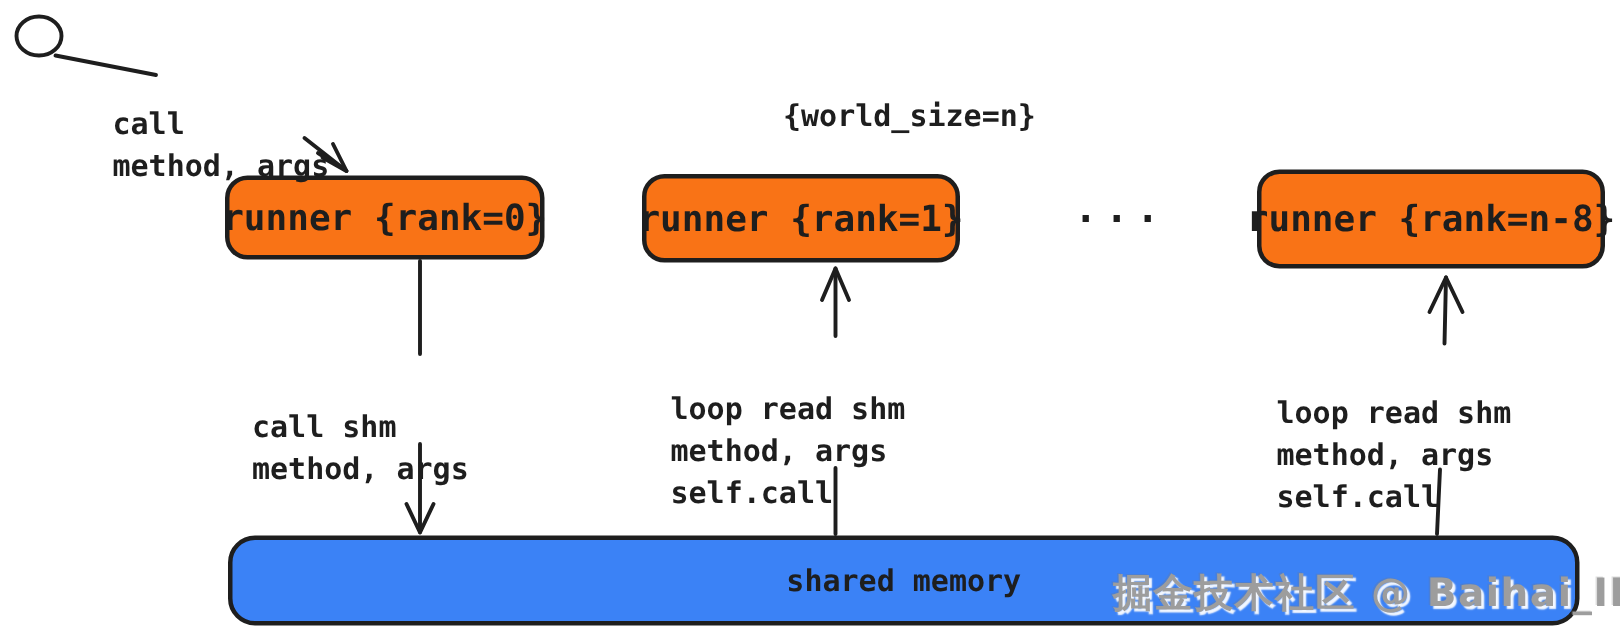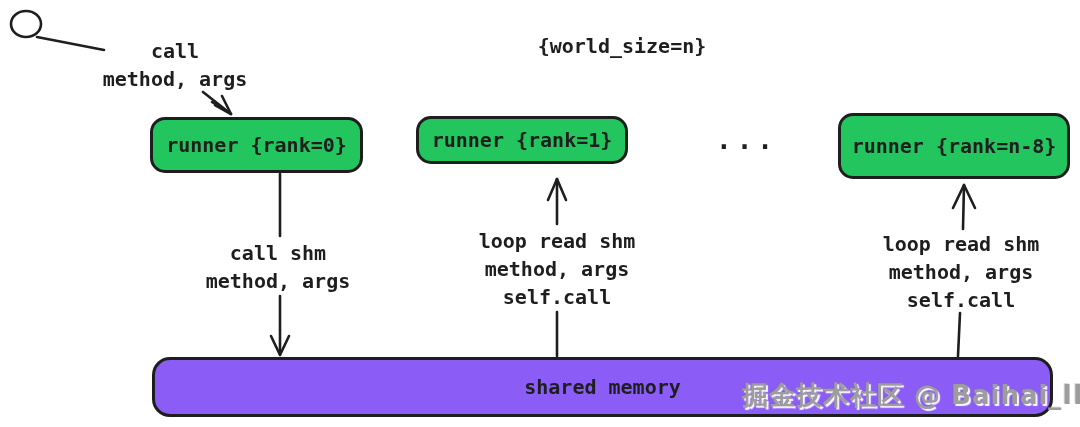--- a/index.html
+++ b/index.html
@@ -15,51 +15,51 @@
     background: #ffffff;
     overflow: hidden;
   }
   #wires {
     position: absolute;
     left: 0; top: 0;
     width: 1080px; height: 427px;
   }
   .node {
     position: absolute;
-    background: #22c55e;
+    background: #f97316;
     border: 3px solid #1e1e1e;
     border-radius: 15px;
     display: flex;
     align-items: center;
     justify-content: center;
-    font-size: 20px;
+    font-size: 24px;
     font-weight: 700;
     white-space: nowrap;
     z-index: 2;
   }
   .shm {
     position: absolute;
-    background: #8b5cf6;
+    background: #3b82f6;
     border: 3px solid #1e1e1e;
     border-radius: 18px;
     display: flex;
     align-items: center;
     justify-content: center;
     font-size: 20px;
     font-weight: 700;
     z-index: 1;
   }
   .lbl {
     position: absolute;
-    text-align: center;
     font-size: 20px;
     font-weight: 700;
     line-height: 28px;
     white-space: nowrap;
     z-index: 3;
+    margin-top: 31px;
   }
   .ellipsis {
     position: absolute;
     font-size: 26px;
     font-weight: 700;
     letter-spacing: 5px;
     z-index: 3;
   }
   .watermark {
     position: absolute;
@@ -105,21 +105,21 @@
     <div>call</div>
     <div>method, args</div>
   </div>
 
   <div class="lbl" style="left:522px; top:32px; width:200px;">{world_size=n}</div>
 
   <div class="ellipsis" style="left:716px; top:125px;">...</div>
 
   <div class="node" style="left:150px; top:117px; width:213px; height:56px;">runner {rank=0}</div>
 
-  <div class="node" style="left:416px; top:116px; width:212px; height:48px;">runner {rank=1}</div>
+  <div class="node" style="left:428px; top:116px; width:212px; height:59px;">runner {rank=1}</div>
 
   <div class="node" style="left:838px; top:113px; width:232px; height:66px;">runner {rank=n-8}</div>
 
   <div class="lbl" style="left:168px; top:239px; width:220px;">
     <div>call shm</div>
     <div>method, args</div>
   </div>
 
   <div class="lbl" style="left:447px; top:227px; width:220px;">
     <div>loop read shm</div>

